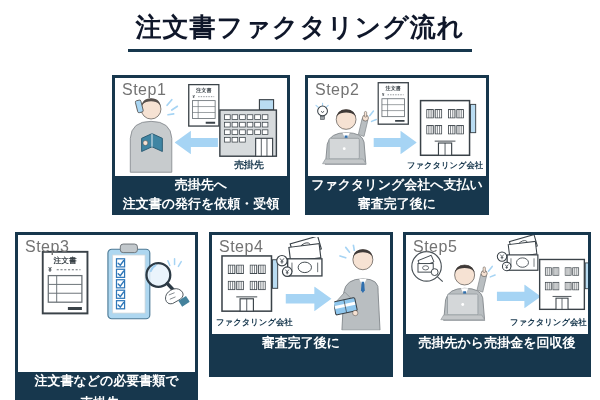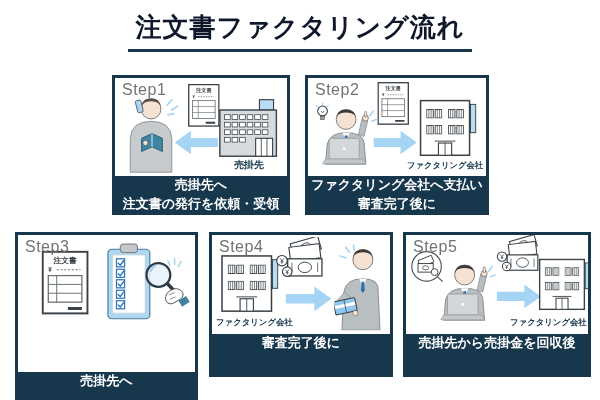--- a/index.html
+++ b/index.html
@@ -268,20 +268,21 @@
   <div class="step r2" id="step3">
     <div class="step-label">Step3</div>
     <div class="art">
       <svg viewBox="0 0 177 104" preserveAspectRatio="xMidYMid meet">
         <use href="#doc" x="20" y="16" width="50" height="68"></use>
         <use href="#clipboard" x="88" y="8" width="48" height="82"></use>
         <use href="#magnifier" x="126" y="24" width="50" height="52"></use>
       </svg>
     </div>
     <div class="caption">
+      <div>注文書などの必要書類で</div>
       <div>売掛先へ</div>
     </div>
   </div>
 
   <div class="step r2" id="step4">
     <div class="step-label">Step4</div>
     <div class="art">
       <svg viewBox="0 0 178 104" preserveAspectRatio="xMidYMid meet">
         <use href="#bldgFact" x="4" y="18" width="62" height="64"></use>
         <text class="blabel-sm" x="40" y="95">ファクタリング会社</text>

